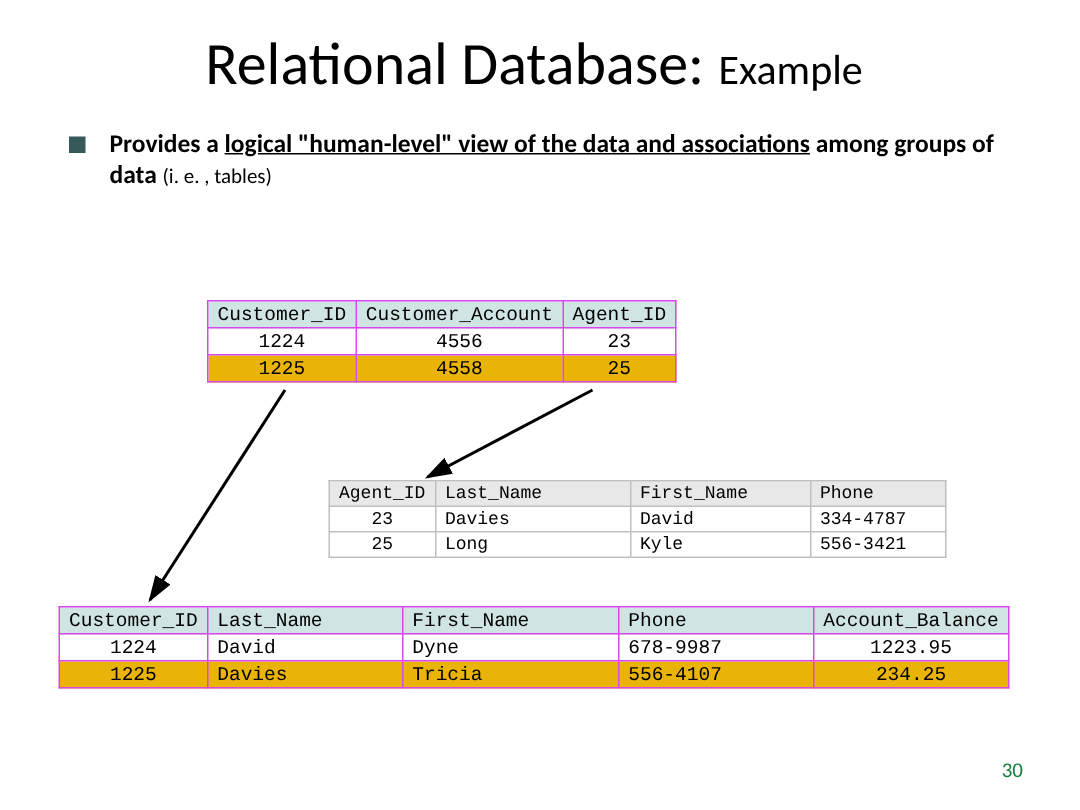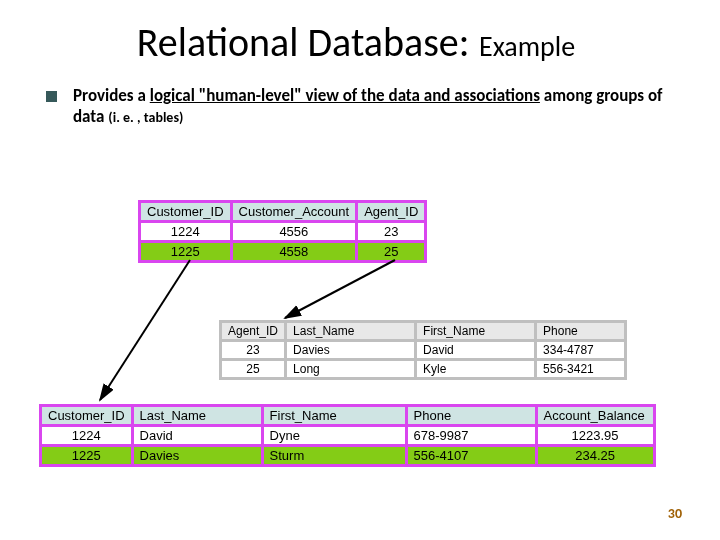--- a/index.html
+++ b/index.html
@@ -32,42 +32,42 @@
     margin-top: 6px;
     flex: 0 0 auto;
   }
   .bullet-text {
     font-family: "Calibri", "Segoe UI", Arial, sans-serif;
     font-size: 17px;
     font-weight: 700;
     line-height: 1.25;
   }
   .bullet-text .u { text-decoration: underline; }
-  .bullet-text .paren { font-weight: 700; font-size: 14px; }
+  .bullet-text .paren { font-weight: 400; font-size: 14px; }
 
   
   .tbl {
     position: absolute;
     border-collapse: collapse;
     background: #fff;
   }
   .tbl th, .tbl td {
-    border: 3px solid #d946ef;
+    border: 1px solid #d946ef;
     padding: 1px 6px;
-    font-family: Liberation Sans, sans-serif;
+    font-family: Liberation Mono, monospace;
     font-size: 13px;
     white-space: nowrap;
   }
   .tbl th {
     background: #cfe4e3;
     font-weight: 400;
     text-align: left;
   }
   .tbl td.num { text-align: center; }
-  .tbl .strip td { background: #84cc16; }
+  .tbl .strip td { background: #eab308; }
 
   .tbl.customer-agent { left: 138px; top: 200px; }
   .tbl.customer-agent th:nth-child(1), .tbl.customer-agent td:nth-child(1) { min-width: 88px; }
   .tbl.customer-agent th:nth-child(2), .tbl.customer-agent td:nth-child(2) { min-width: 122px; }
   .tbl.customer-agent th:nth-child(3), .tbl.customer-agent td:nth-child(3) { min-width: 60px; }
 
   .tbl.agent { left: 219px; top: 320px; }
   .tbl.agent td, .tbl.agent th { border-color: #bfbfbf; font-size: 12px; padding: 1px 6px; }
   .tbl.agent th { background: #e8e8e8; }
   .tbl.agent th:nth-child(1), .tbl.agent td:nth-child(1) { min-width: 62px; }
@@ -85,22 +85,21 @@
   
   .arrow { position: absolute; overflow: visible; }
   .arrow line { stroke: #000; stroke-width: 2; }
 
   .page-num {
     position: absolute;
     right: 30px;
     bottom: 18px;
     font-family: "Calibri", Arial, sans-serif;
     font-size: 14px;
-    color: #a16207;
-    font-weight: bold;
+    color: #15803d;
   }
 </style>
 </head>
 <body>
 
 <div class="slide">
 
   <div class="title-row">
     <span class="title-main">Relational Database:</span>
     <span class="title-sub">Example</span>
@@ -168,21 +167,21 @@
     <tr>
       <td class="num">1224</td>
       <td>David</td>
       <td>Dyne</td>
       <td>678-9987</td>
       <td class="num">1223.95</td>
     </tr>
     <tr class="strip">
       <td class="num">1225</td>
       <td>Davies</td>
-      <td>Sturm</td>
+      <td>Tricia</td>
       <td>556-4107</td>
       <td class="num">234.25</td>
     </tr>
   </tbody>
     </table>
 
   <svg class="arrow" style="left:0;top:0;" width="720" height="540">
     <defs>
       <marker id="ah" markerWidth="10" markerHeight="10" refX="8" refY="3" orient="auto">
         <path d="M0,0 L9,3 L0,6 Z" fill="#000"></path>

